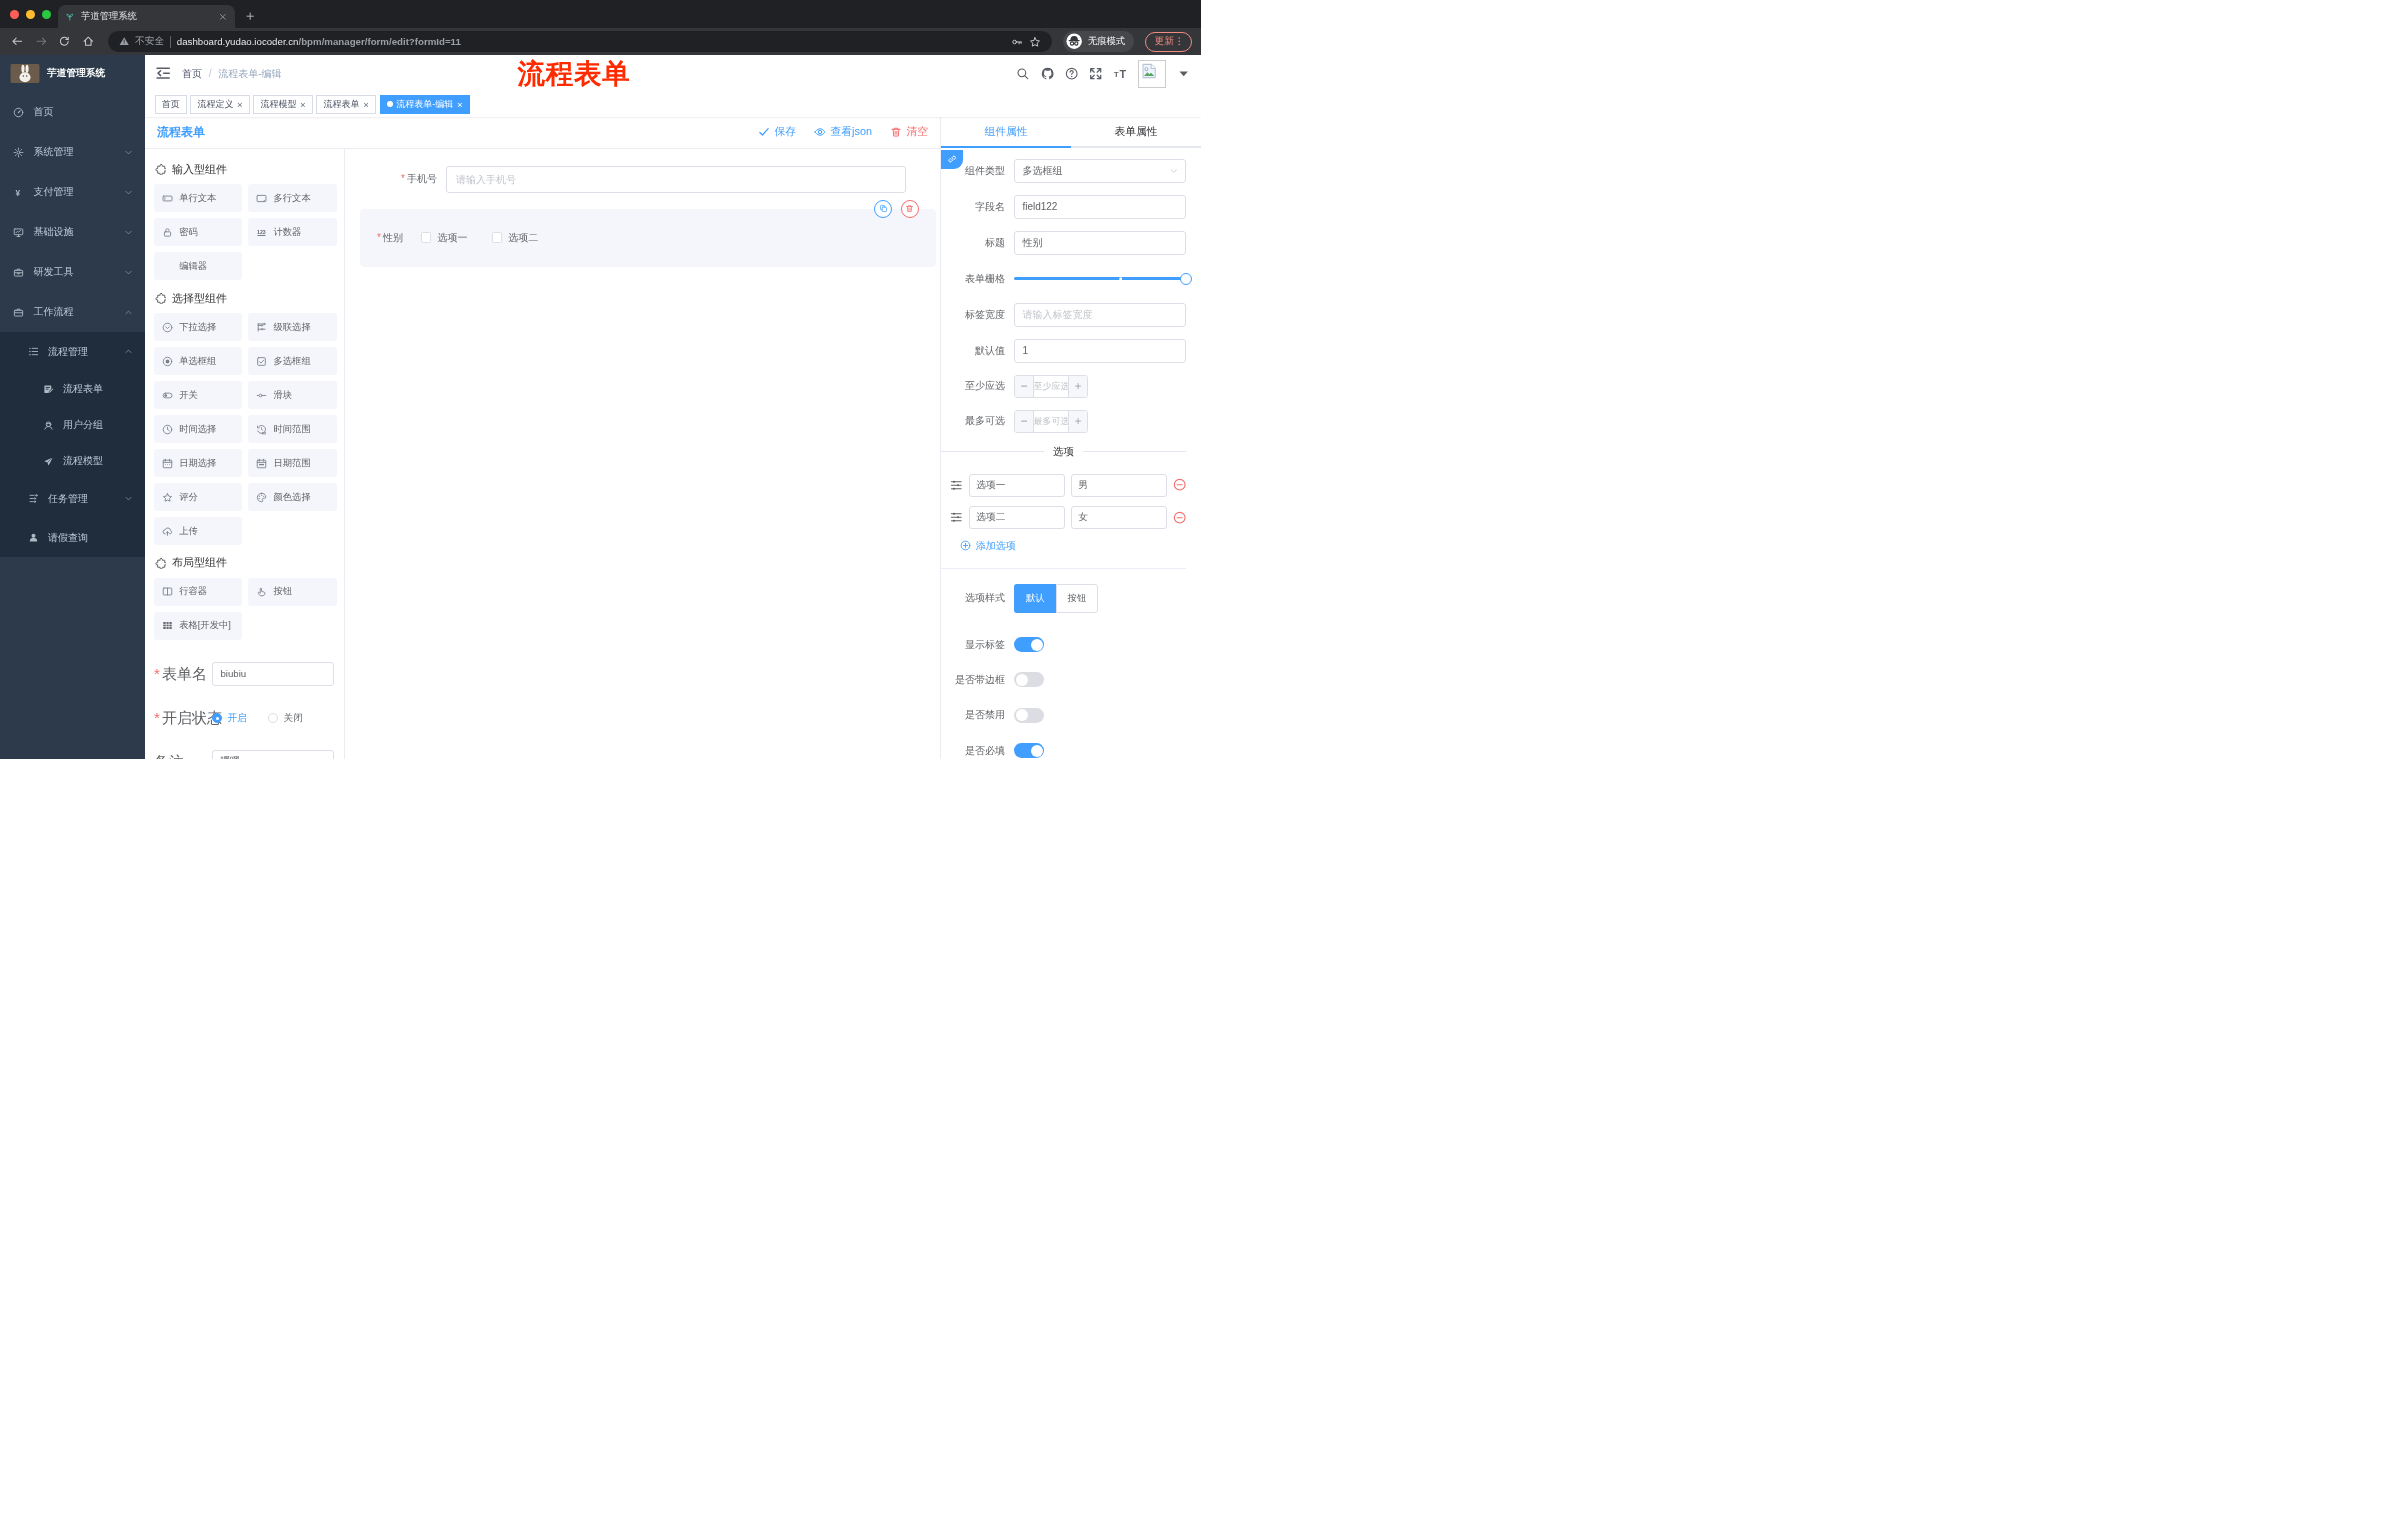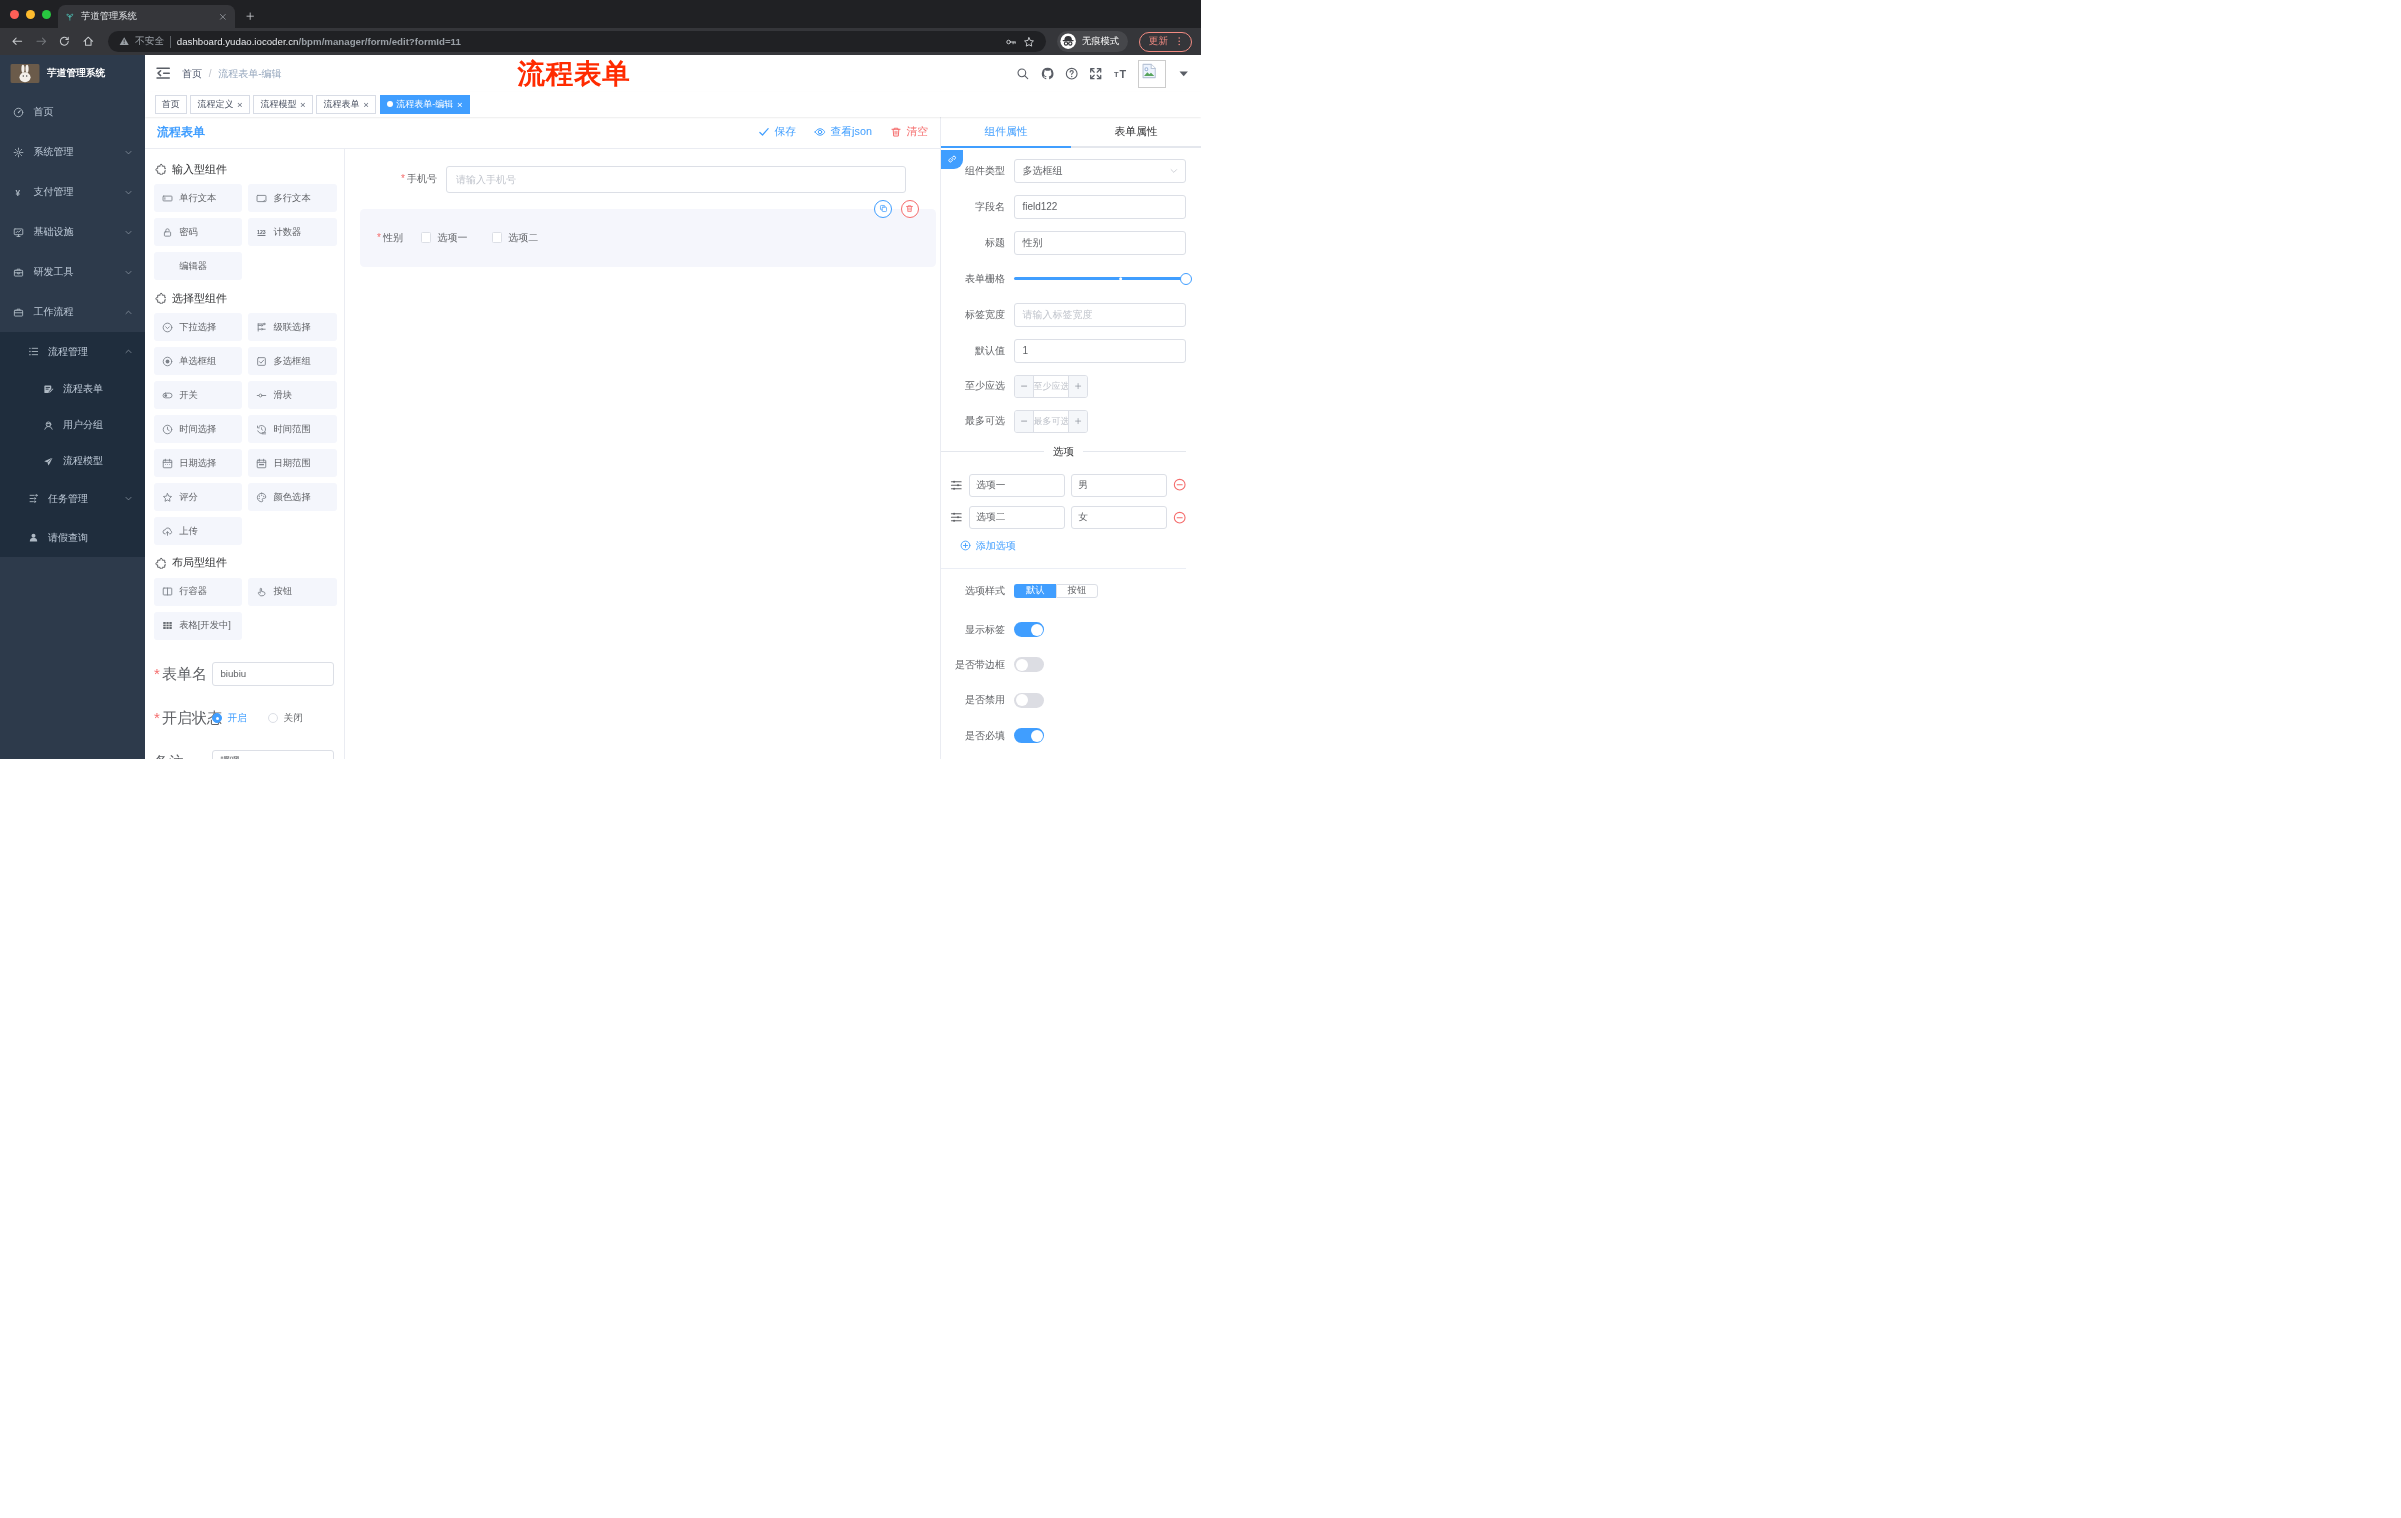--- a/index.html
+++ b/index.html
@@ -22,21 +22,21 @@
   .nbtn{width:16.3px;height:16.3px;display:flex;align-items:center;justify-content:center;color:#c7cacd}
   .nbtn.dim{color:#72757a}
   .nbtn .ic{width:12.6px;height:12.6px}
   .urlpill{flex:1;height:21px;background:#202124;border-radius:10.4px;display:flex;align-items:center;gap:6px;padding:0 10.4px;color:#9aa0a6;font-size:9.7px;margin:0 4.5px}
   .urlpill .sep{width:0.7px;height:12px;background:#5f6368}
   .urlpill .host{color:#e8eaed;font-weight:400}
   .urlpill .path{color:#9aa0a6;font-weight:700}
   .urlpill .grow{flex:1}
   .incog{height:21px;background:#46474b;border-radius:10.4px;display:flex;align-items:center;gap:5.2px;padding:0 9px 0 3px;color:#fff;font-size:9.3px}
   .incog .ic{width:16.3px;height:16.3px}
-  .updatebtn{height:20px;border:1.1px solid #f28b82;border-radius:10.4px;color:#f28b82;display:flex;align-items:center;gap:6px;padding:0 6.7px 0 9px;font-size:9.7px;margin-left:3px}
+  .updatebtn{height:20px;border:1.1px solid #f28b82;border-radius:10.4px;color:#f28b82;display:flex;align-items:center;padding:0 6.7px 0 9px;font-size:9.7px;margin-left:3px}
   .updatebtn .ic{width:10.4px;height:10.4px}
 
   
   .app{display:flex;height:704px}
   .sidebar{width:145px;background:#2d3a4b;flex-shrink:0;color:#bfcbd9;font-size:10px}
   .logo-row{height:37px;display:flex;align-items:center;gap:7.4px;padding-left:9.7px}
   .logo-img{width:30px;height:19.3px;border-radius:2.2px;overflow:hidden;flex-shrink:0}
   .logo-img svg{width:100%;height:100%}
   .logo-title{color:#fff;font-weight:700;font-size:9.7px;white-space:nowrap}
   .sitem{height:40px;display:flex;align-items:center;gap:9px;padding-left:13.4px;position:relative;cursor:pointer}
@@ -153,21 +153,21 @@
   .pdivider{display:flex;align-items:center;gap:9px;color:#303133;font-size:10.4px;margin:4.5px 0 15px}
   .pdivider::before,.pdivider::after{content:"";flex:1;height:0.7px;background:#e4e7ed}
   .orow{display:flex;align-items:center;gap:6px;margin:0 0 9.7px 9px}
   .orow .ic.drag{width:12.6px;height:12.6px;color:#606266;cursor:grab}
   .oinput{flex:1;height:23px;border:0.7px solid #dcdfe6;border-radius:3px;padding:0 6.7px;font-size:9.7px;color:#606266;outline:none;min-width:0;font-family:inherit}
   .orow .rm{width:13.4px;height:13.4px;color:#f56c6c;cursor:pointer}
   .addopt{display:flex;align-items:center;gap:4.5px;color:#409eff;font-size:10px;margin:4.5px 0 15px 19.3px;cursor:pointer}
   .addopt .ic{width:11px;height:11px}
   .hline{height:0.7px;background:#ebeef5;margin:0 0 15px}
   .seg{display:inline-flex}
-  .segbtn{height:14px;padding:0 11px;border:0.7px solid #dcdfe6;display:flex;align-items:center;font-size:9.3px;color:#606266;background:#fff;cursor:pointer}
+  .segbtn{height:29px;padding:0 11px;border:0.7px solid #dcdfe6;display:flex;align-items:center;font-size:9.3px;color:#606266;background:#fff;cursor:pointer}
   .segbtn:first-child{border-radius:3px 0 0 3px;border-right:none}
   .segbtn:last-child{border-radius:0 3px 3px 0}
   .segbtn.active{background:#409eff;border-color:#409eff;color:#fff}
   .prow.sw{margin-bottom:13.4px;height:22px}
   .switch{width:30px;height:15px;border-radius:7.4px;background:#dcdde3;position:relative;cursor:pointer}
   .switch::after{content:"";position:absolute;top:1.5px;left:1.5px;width:12px;height:12px;border-radius:50%;background:#fff}
   .switch.on{background:#409eff}
   .switch.on::after{left:auto;right:1.5px}
 </style>
 </head>

